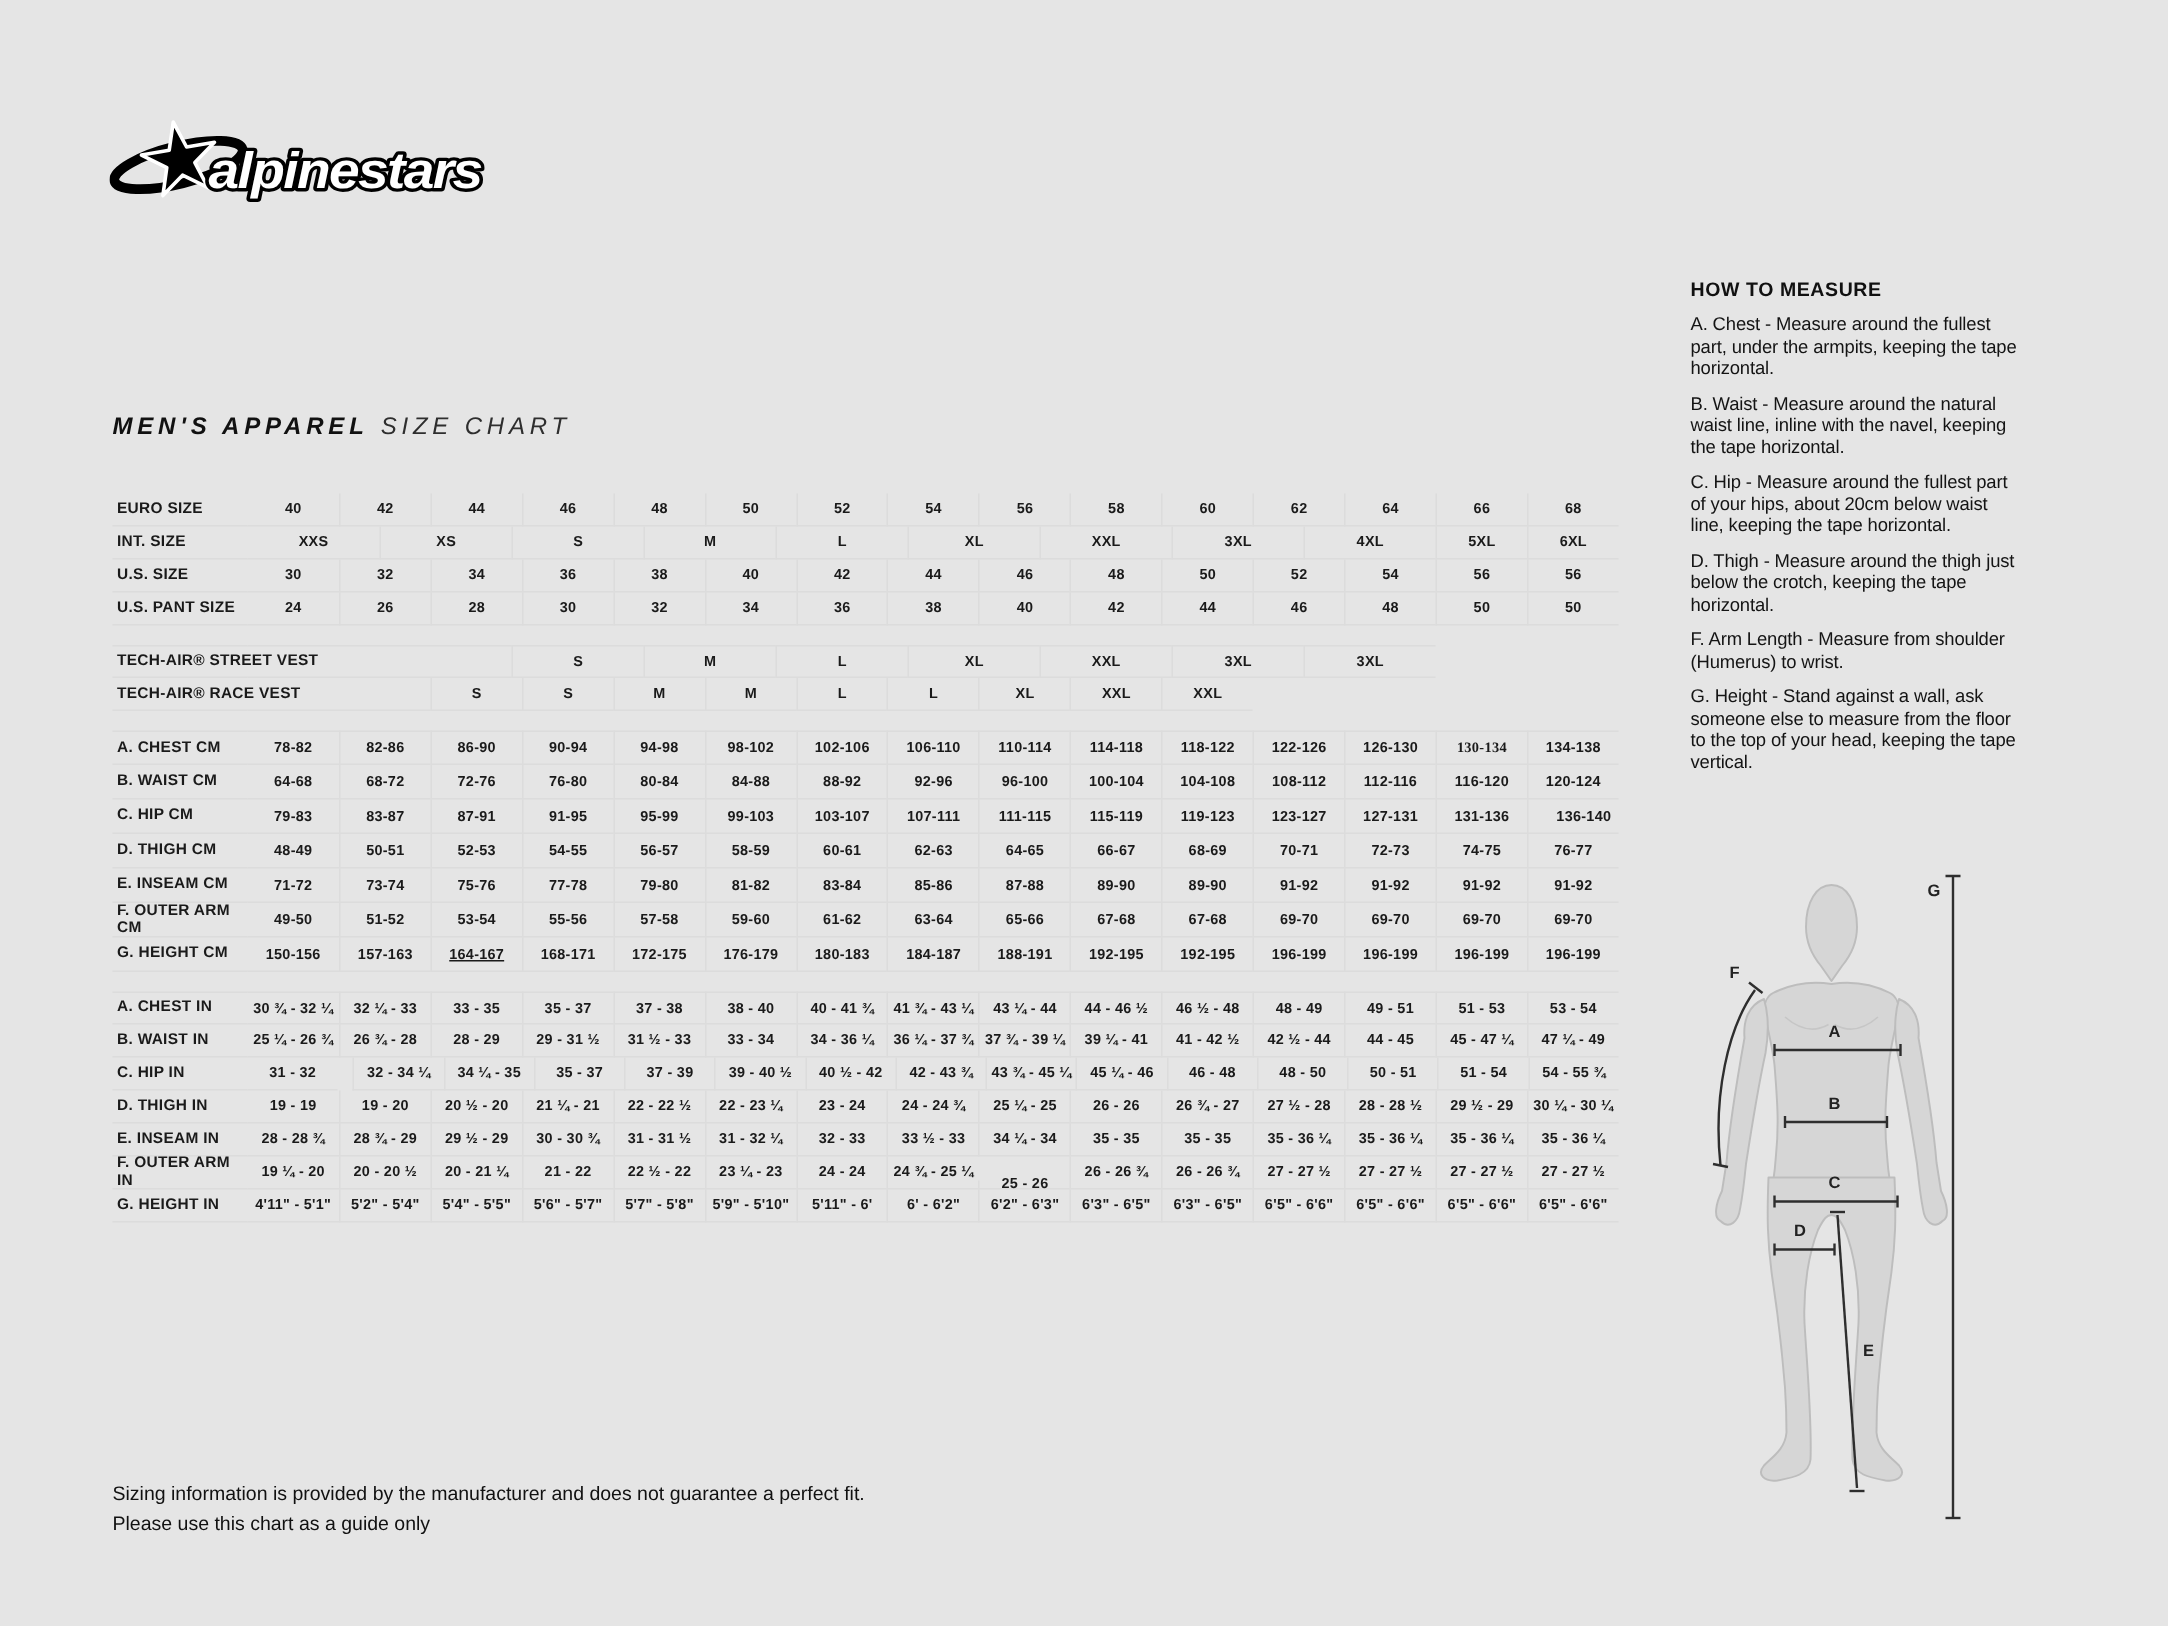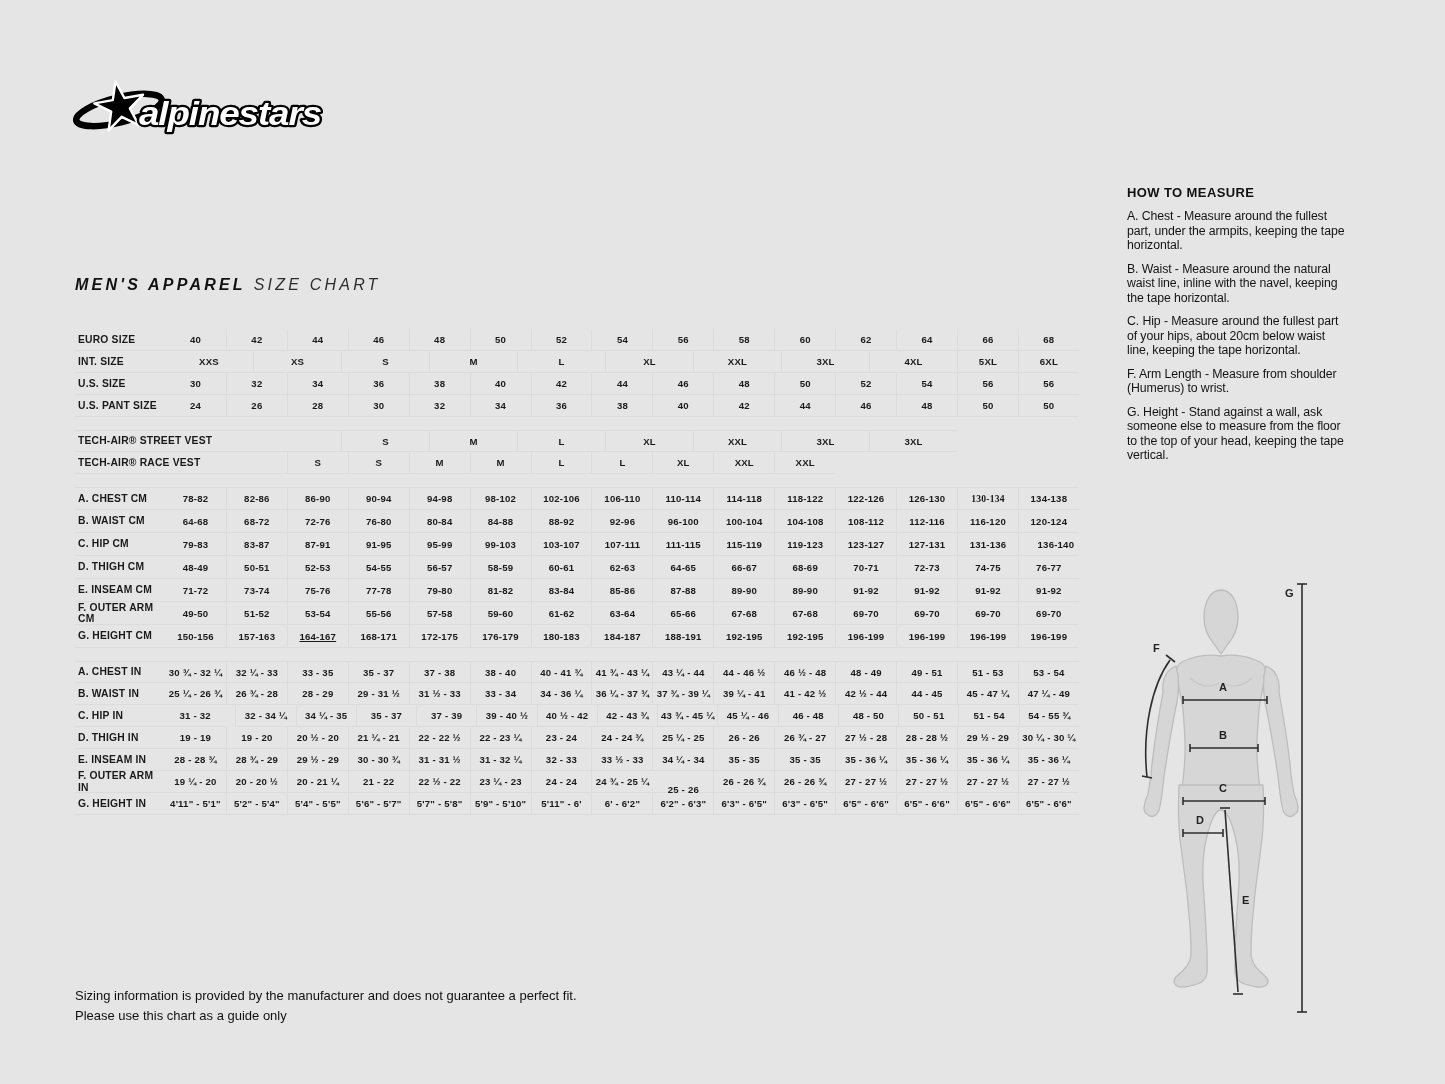--- a/index.html
+++ b/index.html
@@ -450,20 +450,21 @@
           <div class="tcell bl" style="width: 6.66667%;">6'5" - 6'6"</div>
         </div>
       </div>
     </div>
 
   <div id="how-to-measure">
     <h2>HOW TO MEASURE</h2>
     <p>A. Chest - Measure around the fullest part, under the armpits, keeping the tape horizontal.</p>
     <p>B. Waist - Measure around the natural waist line, inline with the navel, keeping the tape horizontal.</p>
     <p>C. Hip - Measure around the fullest part of your hips, about 20cm below waist line, keeping the tape horizontal.</p>
+    <p>D. Thigh - Measure around the thigh just below the crotch, keeping the tape horizontal.</p>
     <p>F. Arm Length - Measure from shoulder (Humerus) to wrist.</p>
     <p>G. Height - Stand against a wall, ask someone else to measure from the floor to the top of your head, keeping the tape vertical.</p>
   </div>
 
   <svg id="figure" viewBox="0 0 315 460">
     <g fill="#d6d6d6" stroke="#bdbdbd" stroke-width="1.3" stroke-linejoin="round">
 
       <path d="M91,20 C101,20 108,31 108,48 C108,60 103,68 98,74 L91,84 L84,74 C79,68 74,60 74,48 C74,31 81,20 91,20 Z"></path>
 
       <path d="M52,92 C64,86 78,84 91,86 C104,84 118,86 130,92 C134,94 136,99 136,104

